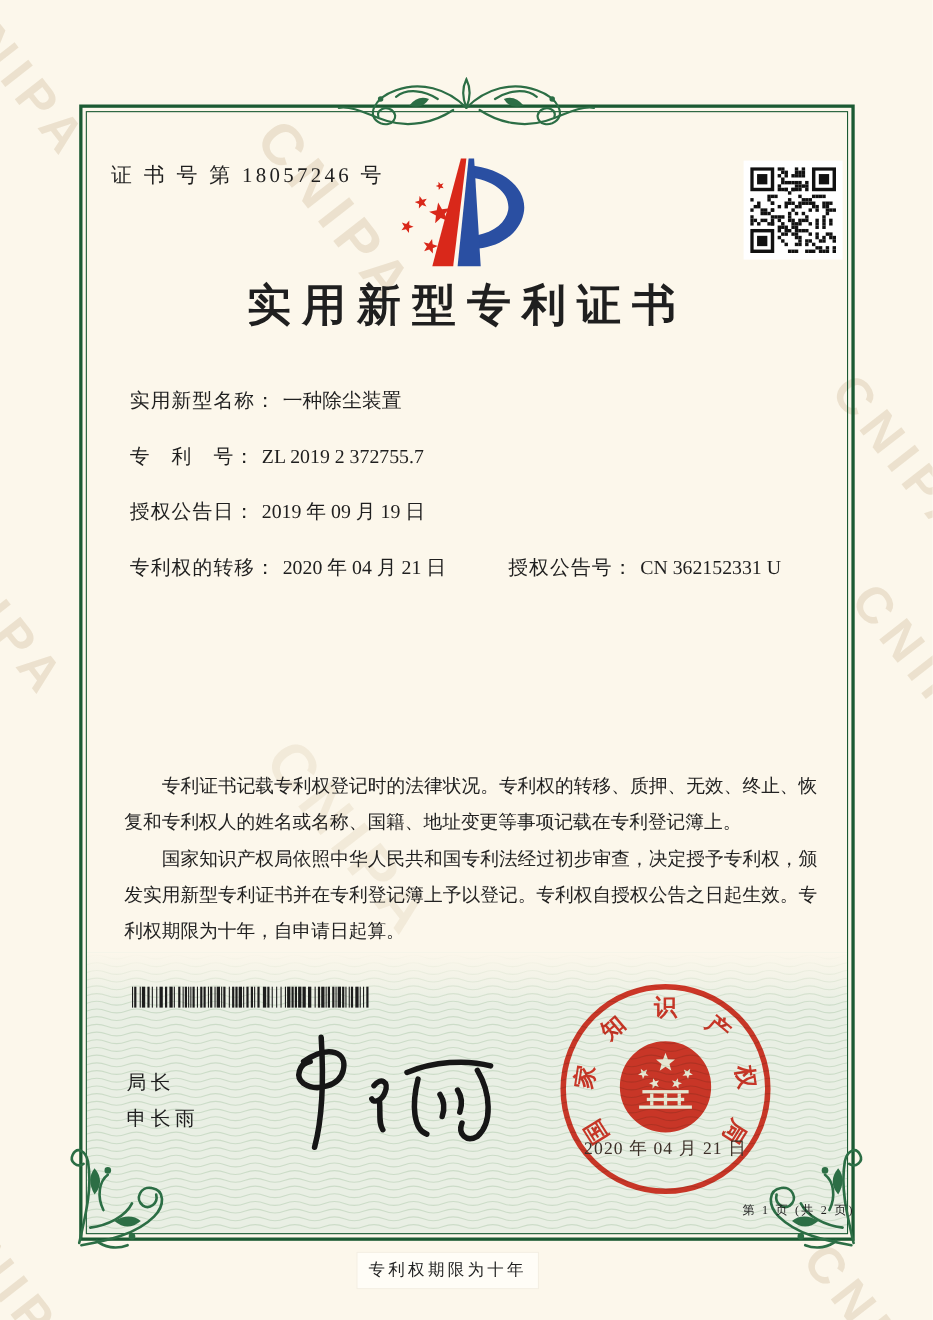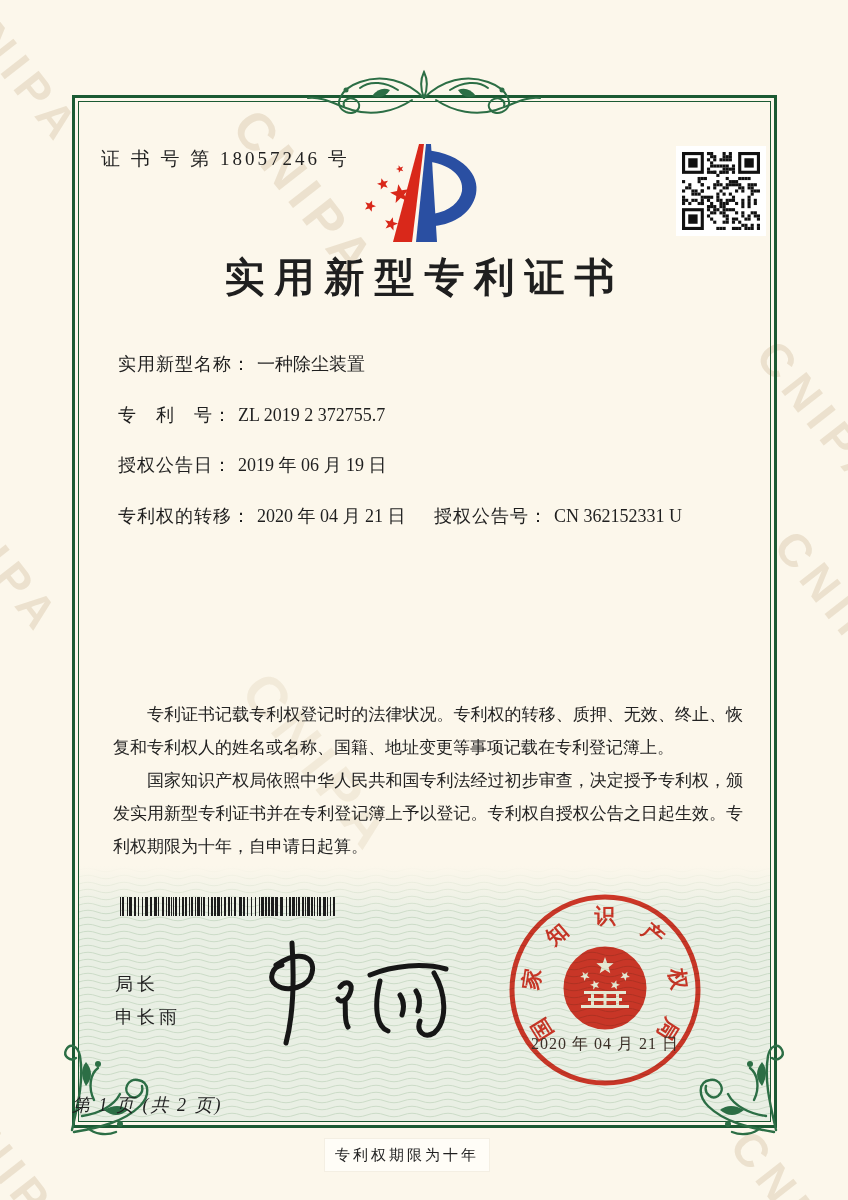--- a/index.html
+++ b/index.html
@@ -39,21 +39,21 @@
   
   .certno{position:absolute;left:101px;top:146px;font-size:19px;letter-spacing:3px;z-index:5;}
   .logo{position:absolute;left:338px;top:136px;z-index:5;}
   .qr{position:absolute;left:676px;top:146px;background:#fff;padding:6px;z-index:5;line-height:0;}
   .title{position:absolute;left:72px;top:250px;width:705px;text-align:center;
     font-size:40px;font-weight:bold;letter-spacing:10px;z-index:5;}
   .fields{position:absolute;left:118px;top:352px;width:560px;z-index:5;font-size:18px;}
   .frow{height:50.5px;white-space:nowrap;}
   .frow .lbl{letter-spacing:1px;}
   .frow .val{margin-left:6px;}
-  .pair2{margin-left:24px;text-align:center;}
+  .pair2{margin-left:52px;text-align:center;}
   .paras{position:absolute;left:113px;top:698px;width:630px;z-index:5;
     font-size:17px;line-height:33px;text-align:justify;color:#222;}
   .paras p{margin:0;text-indent:2em;}
   
   .barcode{position:absolute;left:120px;top:897px;height:19px;z-index:5;font-size:0;}
   .barcode i{display:inline-block;height:19px;}
   
   .sig-title{position:absolute;left:115px;top:972px;font-size:18px;letter-spacing:4px;z-index:5;
     font-family:"Liberation Sans","DejaVu Sans",sans-serif;}
   .sig-name{position:absolute;left:115px;top:1005px;font-size:18px;letter-spacing:4px;z-index:5;
@@ -61,22 +61,22 @@
   .sig-script{position:absolute;left:248px;top:935px;z-index:5;}
   
   .seal{position:absolute;left:505px;top:890px;width:200px;height:200px;z-index:6;
     mix-blend-mode:multiply;opacity:0.93;}
   .seal svg{position:absolute;left:0;top:0;}
   .seal .ring-ch{position:absolute;font-size:21px;font-weight:bold;color:#d92a1a;
     font-family:"Liberation Serif","DejaVu Serif",serif;width:22px;height:22px;
     text-align:center;line-height:22px;}
   .seal-date{position:absolute;left:0;top:144px;width:100%;text-align:center;
     font-size:16px;letter-spacing:1px;color:#33231d;z-index:7;}
-  .page-info{position:absolute;left:72px;top:1093px;width:705px;text-align:left;
-    font-size:18px;letter-spacing:2px;z-index:5;font-style:italic;}
+  .page-info{position:absolute;left:72px;top:1093px;width:705px;text-align:right;
+    font-size:11px;letter-spacing:2px;z-index:5;}
   .note-box{position:absolute;left:325px;top:1139px;width:164px;height:32px;
     background:#fffdf7;z-index:5;text-align:center;line-height:32px;
     font-size:15px;letter-spacing:3px;box-shadow:0 0 0 1px rgba(0,0,0,0.03);}
 </style>
 </head>
 <body>
 
 <div class="page">
 
   <div class="wm wm1">CNIPA</div>
@@ -395,21 +395,21 @@
         <rect x="49.92" y="18.72" width="3.12" height="3.12" fill="#111"></rect>
         <rect x="18.72" y="49.92" width="3.12" height="3.12" fill="#111"></rect>
       </svg>
   </div>
 
   <div class="title">实用新型专利证书</div>
 
   <div class="fields">
     <div class="frow"><span class="lbl">实用新型名称：</span><span class="val">一种除尘装置</span></div>
     <div class="frow"><span class="lbl">专　利　号：</span><span class="val">ZL 2019 2 372755.7</span></div>
-    <div class="frow"><span class="lbl">授权公告日：</span><span class="val">2019 年 06 月 19 日</span></div>
+    <div class="frow"><span class="lbl">授权公告日：</span><span class="val">2019 年 09 月 19 日</span></div>
     <div class="frow">
       <span class="lbl">专利权的转移：</span><span class="val">2020 年 04 月 21 日</span>
       <span class="lbl pair2">授权公告号：</span><span class="val">CN 362152331 U</span>
     </div>
   </div>
 
   <div class="paras">
     <p>专利证书记载专利权登记时的法律状况。专利权的转移、质押、无效、终止、恢复和专利权人的姓名或名称、国籍、地址变更等事项记载在专利登记簿上。</p>
     <p>国家知识产权局依照中华人民共和国专利法经过初步审查，决定授予专利权，颁发实用新型专利证书并在专利登记簿上予以登记。专利权自授权公告之日起生效。专利权期限为十年，自申请日起算。</p>
   </div>

